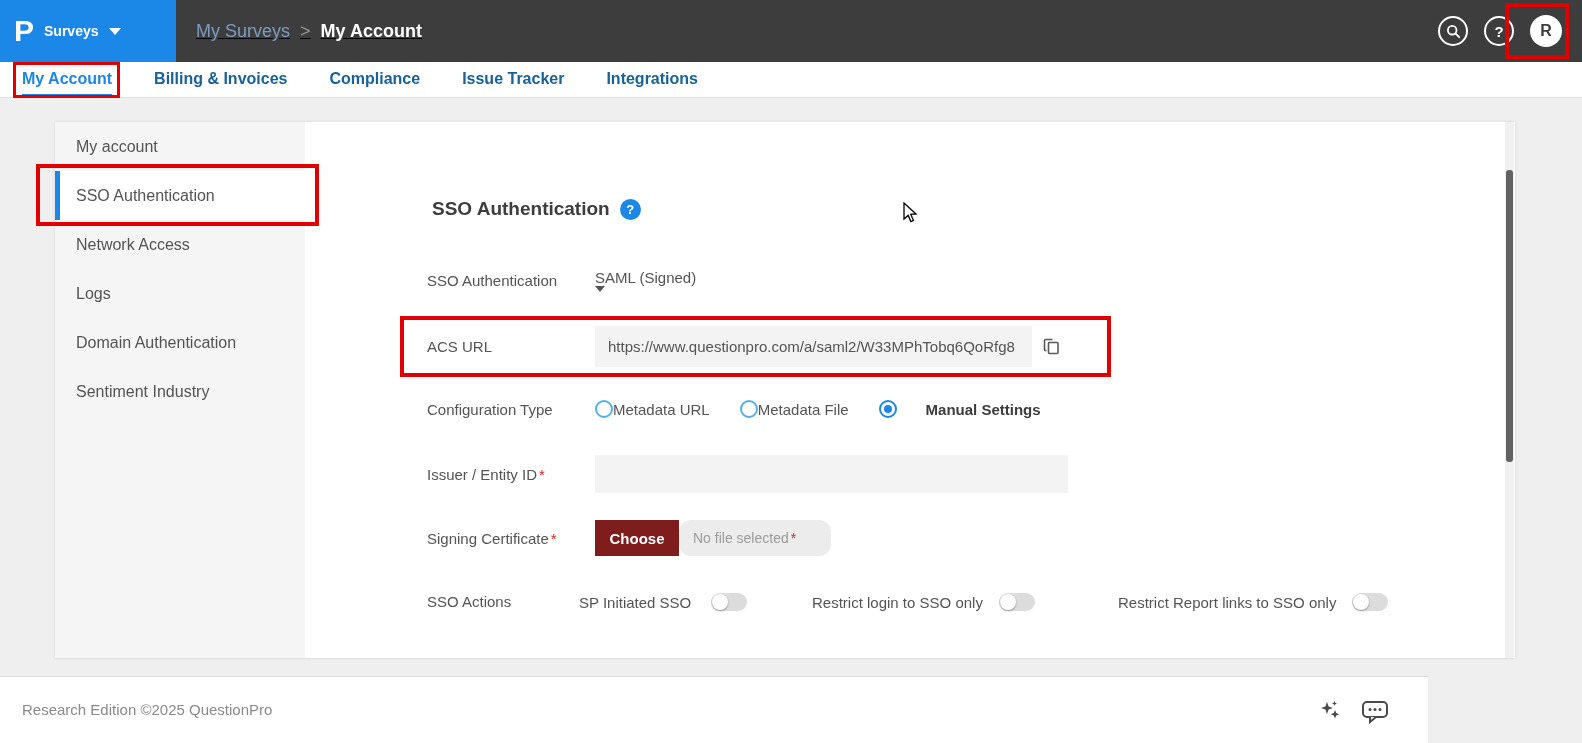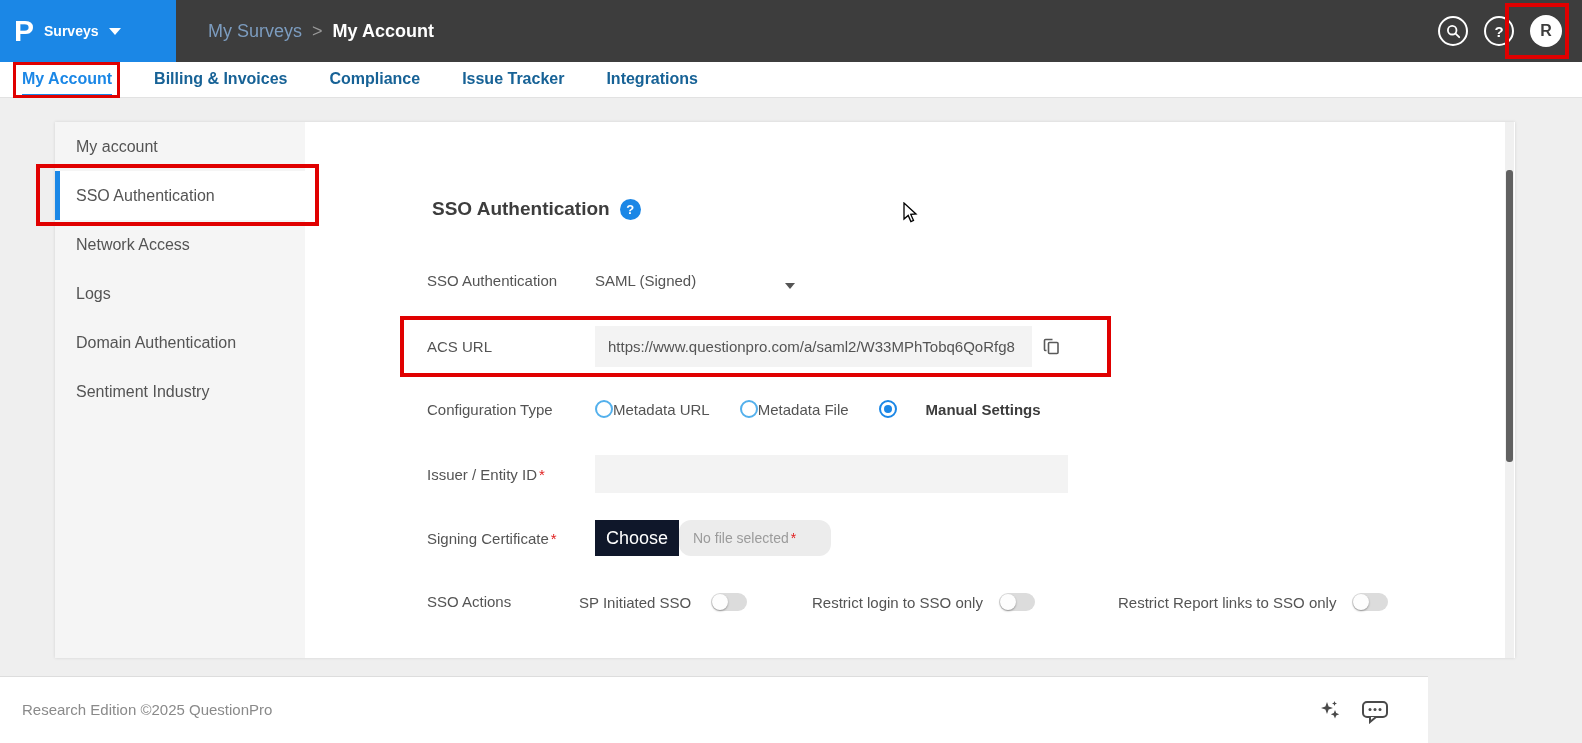--- a/index.html
+++ b/index.html
@@ -6,21 +6,21 @@
   html,body { background:#efefef; }
   body { font-family:"Liberation Sans","DejaVu Sans",sans-serif; }
   .page { position:relative; width:1582px; height:743px; background:#efefef; overflow:hidden; }
 
   
   .topbar { position:absolute; top:0; left:0; width:1582px; height:62px; background:#3d3d3d; display:flex; align-items:center; }
   .logo-block { width:176px; height:62px; background:#1b87e6; display:flex; align-items:center; padding:0 14px; color:#fff; cursor:pointer; flex:none; }
   .logo-p { font-size:30px; font-weight:bold; line-height:1; margin-right:10px; }
   .product-name { font-size:14px; font-weight:bold; }
   .caret-down-white { width:0; height:0; border-left:6px solid transparent; border-right:6px solid transparent; border-top:7px solid #fff; margin-left:10px; }
-  .breadcrumb { margin-left:32px; font-size:18px; display:flex; gap:10px; align-items:center; }
+  .breadcrumb { margin-left:20px; font-size:18px; display:flex; gap:10px; align-items:center;text-decoration:underline; }
   .crumb-parent { color:#7c9cbf; cursor:pointer; }
   .crumb-sep { color:#9a9a9a; }
   .crumb-current { color:#ffffff; font-weight:600; }
   .topbar-icons { margin-left:auto; display:flex; align-items:center; gap:16px; padding-right:20px; }
   .icon-circle { width:30px; height:30px; border:2px solid #fff; border-radius:50%; display:flex; align-items:center; justify-content:center; color:#fff; font-size:15px; font-weight:bold; cursor:pointer; }
   .avatar { width:32px; height:32px; background:#fff; border-radius:50%; color:#3d3d3d; display:flex; align-items:center; justify-content:center; font-weight:bold; font-size:16px; cursor:pointer; }
 
   
   .tabbar { position:absolute; top:62px; left:0; width:1582px; height:36px; background:#fff; display:flex; align-items:stretch; padding-left:22px; gap:42px; border-bottom:1px solid #e2e2e2; }
   .tab { font-size:16px; font-weight:bold; color:#176296; display:flex; align-items:center; cursor:pointer; border-bottom:3px solid transparent; padding-top:2px; }
@@ -33,37 +33,37 @@
   .side-item.active { background:#fff; border-left:5px solid #1b87e6; padding-left:16px; }
 
   .panel-title { position:absolute; left:377px; top:74px; height:26px; display:flex; align-items:center; gap:10px; }
   .panel-title .t { font-size:19px; font-weight:bold; color:#3d3d3d; }
   .help-dot { width:21px; height:21px; border-radius:50%; background:#1b87e6; color:#fff; font-size:13px; font-weight:bold; display:flex; align-items:center; justify-content:center; cursor:pointer; }
 
   .row { position:absolute; left:372px; width:1075px; display:flex; align-items:center; }
   .row-label { width:168px; flex:none; font-size:15px; color:#545454; }
   .req { color:#e02020; margin-left:2px; }
 
-  .dd-field { width:200px; display:flex; align-items:flex-end; justify-content:space-between; cursor:pointer; }
+  .dd-field { width:200px; display:flex; align-items:flex-start; justify-content:space-between; cursor:pointer;flex-direction:column; }
   .dd-value { font-size:15px; color:#545454; }
   .caret-down-gray { width:0; height:0; border-left:5px solid transparent; border-right:5px solid transparent; border-top:6px solid #555; }
 
   .text-input { background:#f3f3f3; border:none; outline:none; font-size:15px; color:#545454; padding:0 13px; font-family:"Liberation Sans","DejaVu Sans",sans-serif; }
   .acs-input { width:437px; height:41px; }
   .issuer-input { width:473px; height:38px; }
   .copy-btn { margin-left:10px; cursor:pointer; display:flex; align-items:center; }
 
   .radio-opt { display:flex; align-items:center; margin-right:30px; cursor:pointer; }
   .radio { width:18px; height:18px; border-radius:50%; border:2px solid #53b0ec; background:#fff; flex:none; position:relative; }
   .radio.selected { border-color:#1b87e6; }
   .radio.selected::after { content:''; position:absolute; left:3px; top:3px; width:8px; height:8px; border-radius:50%; background:#1b87e6; }
   .radio-label { font-size:15px; color:#545454; }
   .radio-opt.selected .radio-label { color:#3c3c3c; font-weight:bold;padding-left:29px; }
 
-  .choose-btn { width:84px; height:36px; background:#0f172a; color:#fff; border:none; font-size:18px; font-weight:normal; cursor:pointer; font-family:"Liberation Sans","DejaVu Sans",sans-serif; }
+  .choose-btn { width:84px; height:36px; background:#7f1d1d; color:#fff; border:none; font-size:15px; font-weight:bold; cursor:pointer; font-family:"Liberation Sans","DejaVu Sans",sans-serif; }
   .nofile-box { width:152px; height:36px; background:#ececec; color:#9b9b9b; font-size:14px; display:flex; align-items:center; padding-left:14px;border-radius:12px; }
 
   .actions-row { position:relative; height:26px; }
   .action-group { position:absolute; top:0; height:26px; display:flex; align-items:center; gap:16px; }
   .action-label { font-size:15px; color:#545454; white-space:nowrap; }
   .toggle { width:36px; height:18px; border-radius:9px; background:#dcdcdc; position:relative; cursor:pointer; flex:none; }
   .toggle::after { content:''; position:absolute; left:1px; top:1px; width:16px; height:16px; border-radius:50%; background:#fdfdfd; box-shadow:0 1px 2px rgba(0,0,0,.35); }
 
   .scroll-track { position:absolute; left:1450px; top:0; width:9px; height:536px; background:#f0f0f0; }
   .scroll-thumb { position:absolute; left:1px; top:48px; width:7px; height:292px; background:#616161; border-radius:3px; cursor:pointer; }

